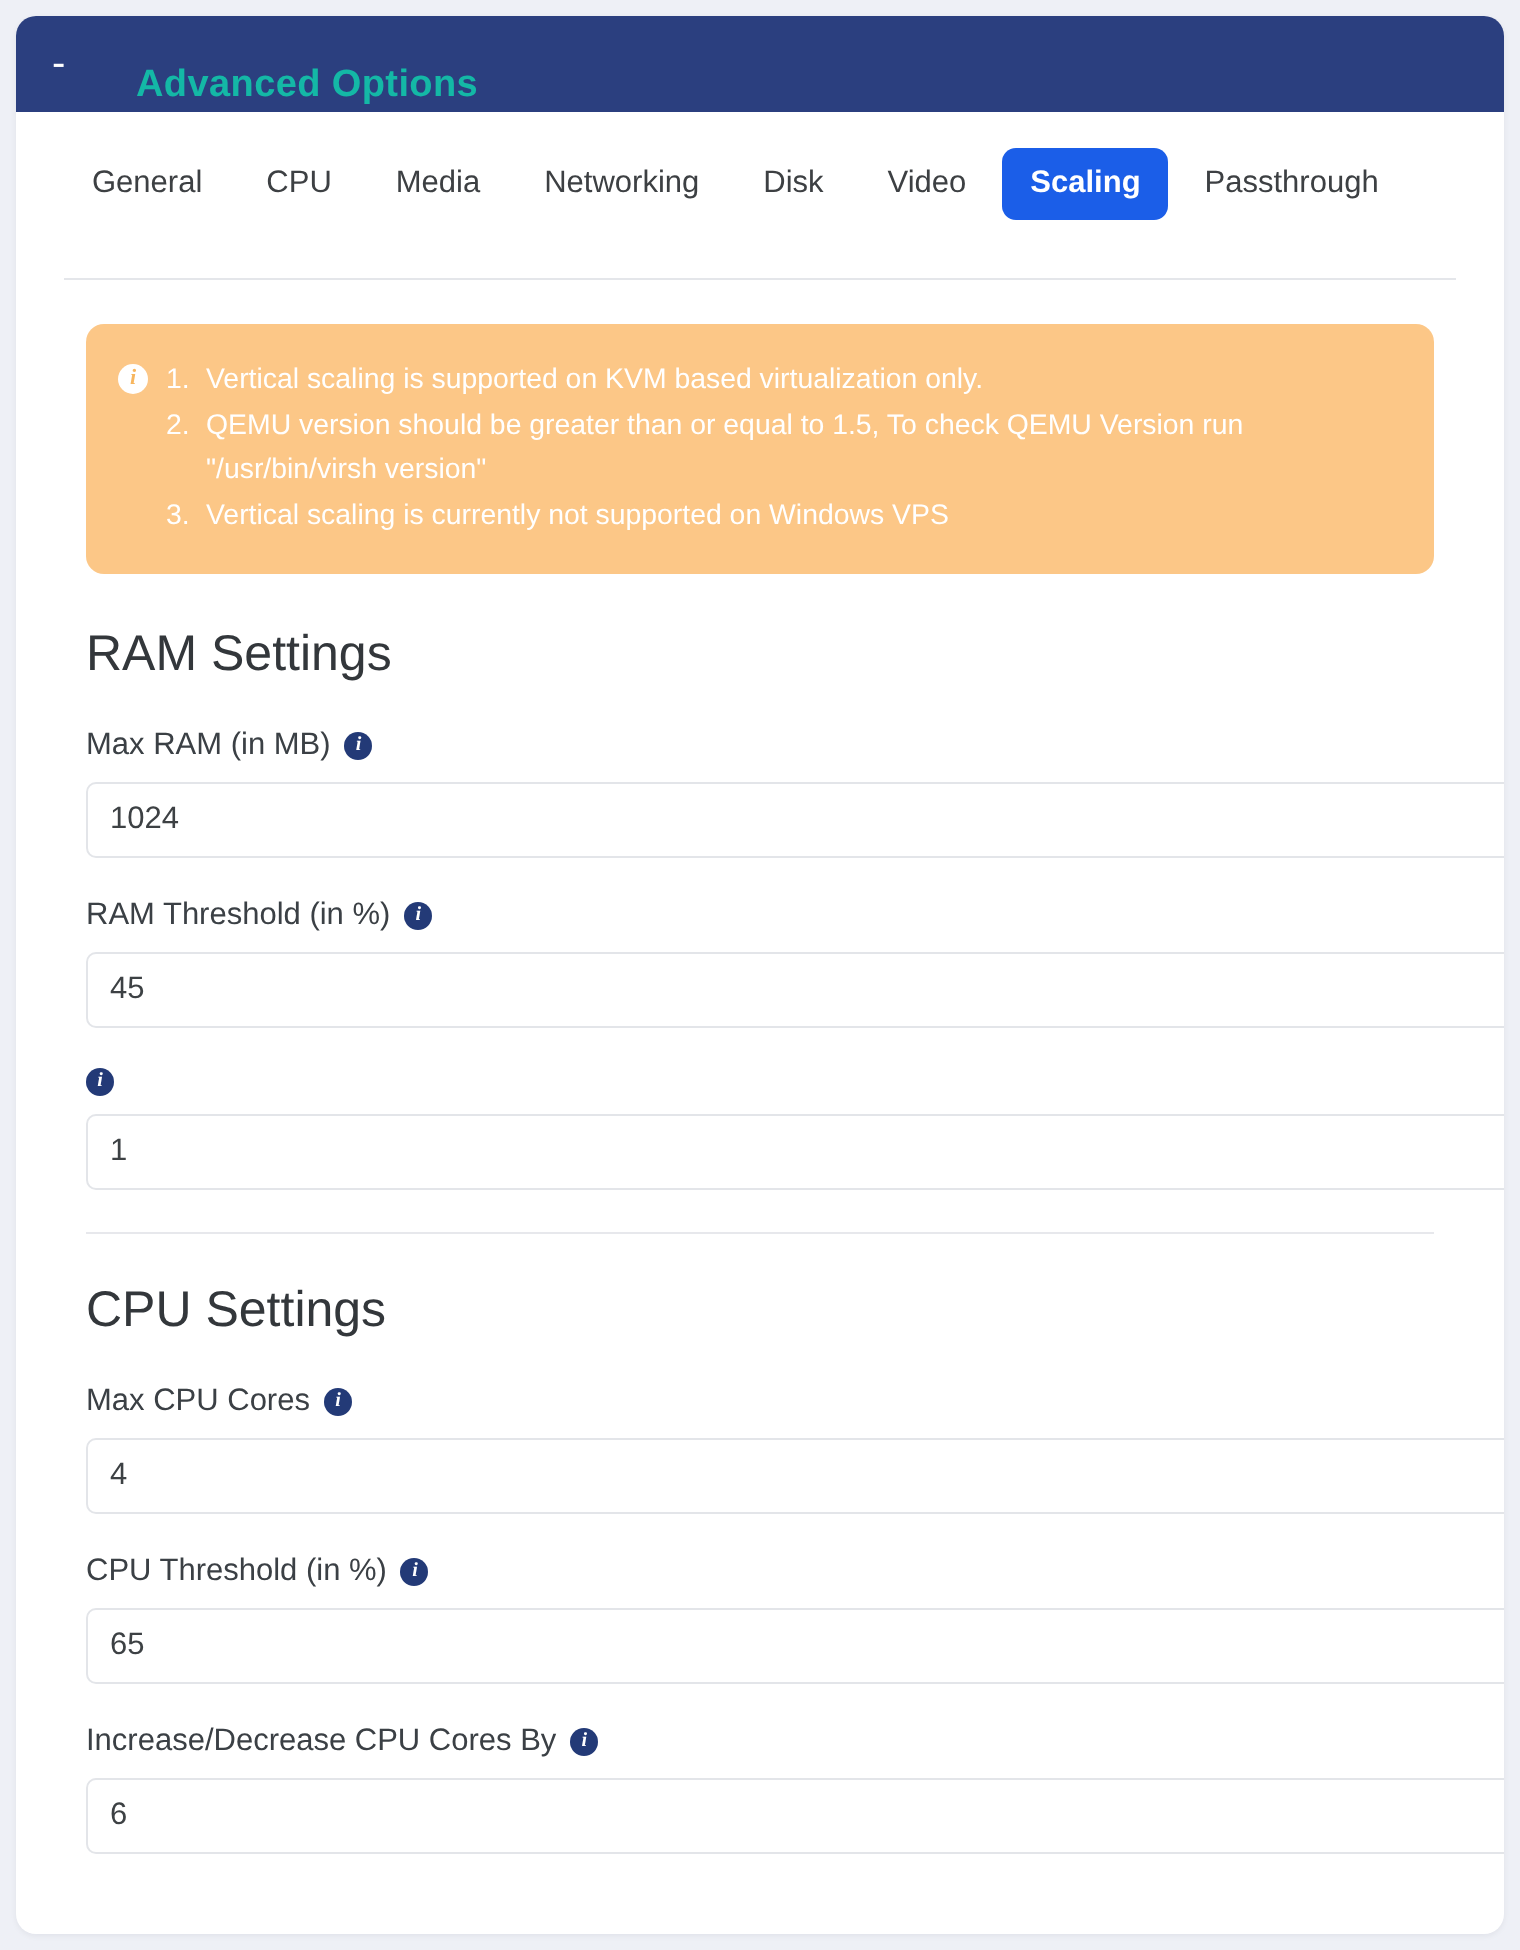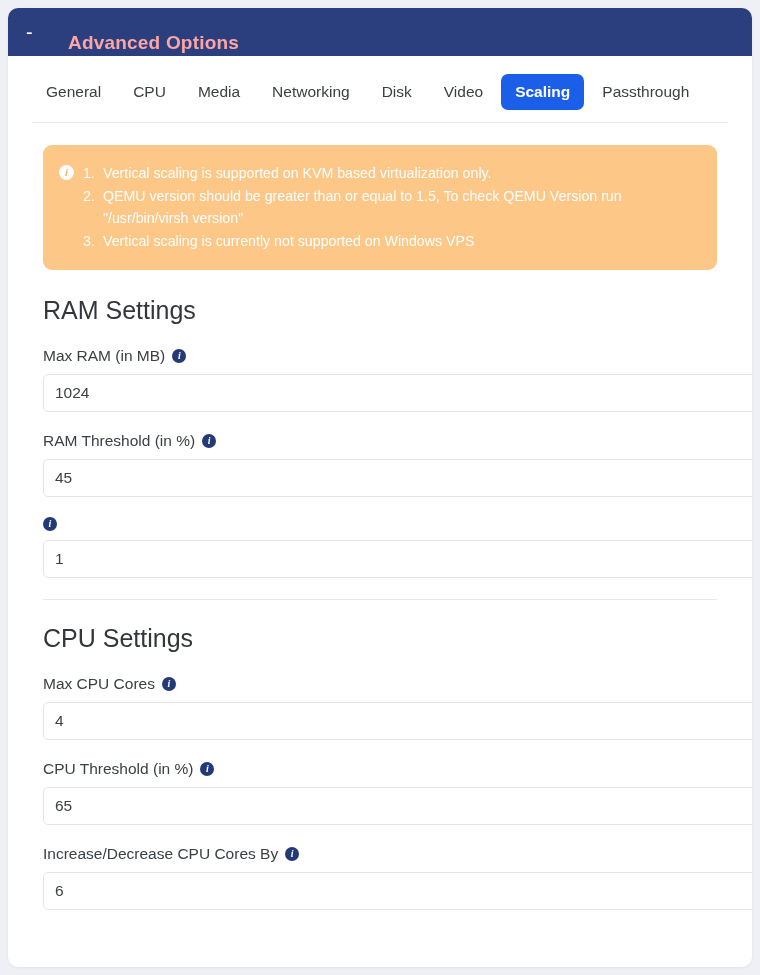--- a/index.html
+++ b/index.html
@@ -35,37 +35,37 @@
   .collapse-toggle {
     color: #ffffff;
     font-size: 20px;
     line-height: 1;
     width: 30px;
     flex: 0 0 auto;
     cursor: pointer;
     user-select: none;
   }
   .panel-title {
-    color: #fca5a5;
+    color: #14b8a6;
     font-size: 19px;
     font-weight: bold;
     letter-spacing: 0.2px;
     margin-left: 12px;
     margin-top: 22px;
   }
 
   
   .tabs-wrap {
     padding: 18px 24px 0 24px;
   }
   .tabs {
     display: flex;
     align-items: flex-start;
     gap: 4px;
-    padding-bottom: 12px;
+    padding-bottom: 29px;
     border-bottom: 1px solid #e4e6ea;
   }
   .tab {
     font-size: 15.5px;
     color: #3d4043;
     padding: 9px 14px;
     border-radius: 7px;
     cursor: pointer;
     white-space: nowrap;
   }

